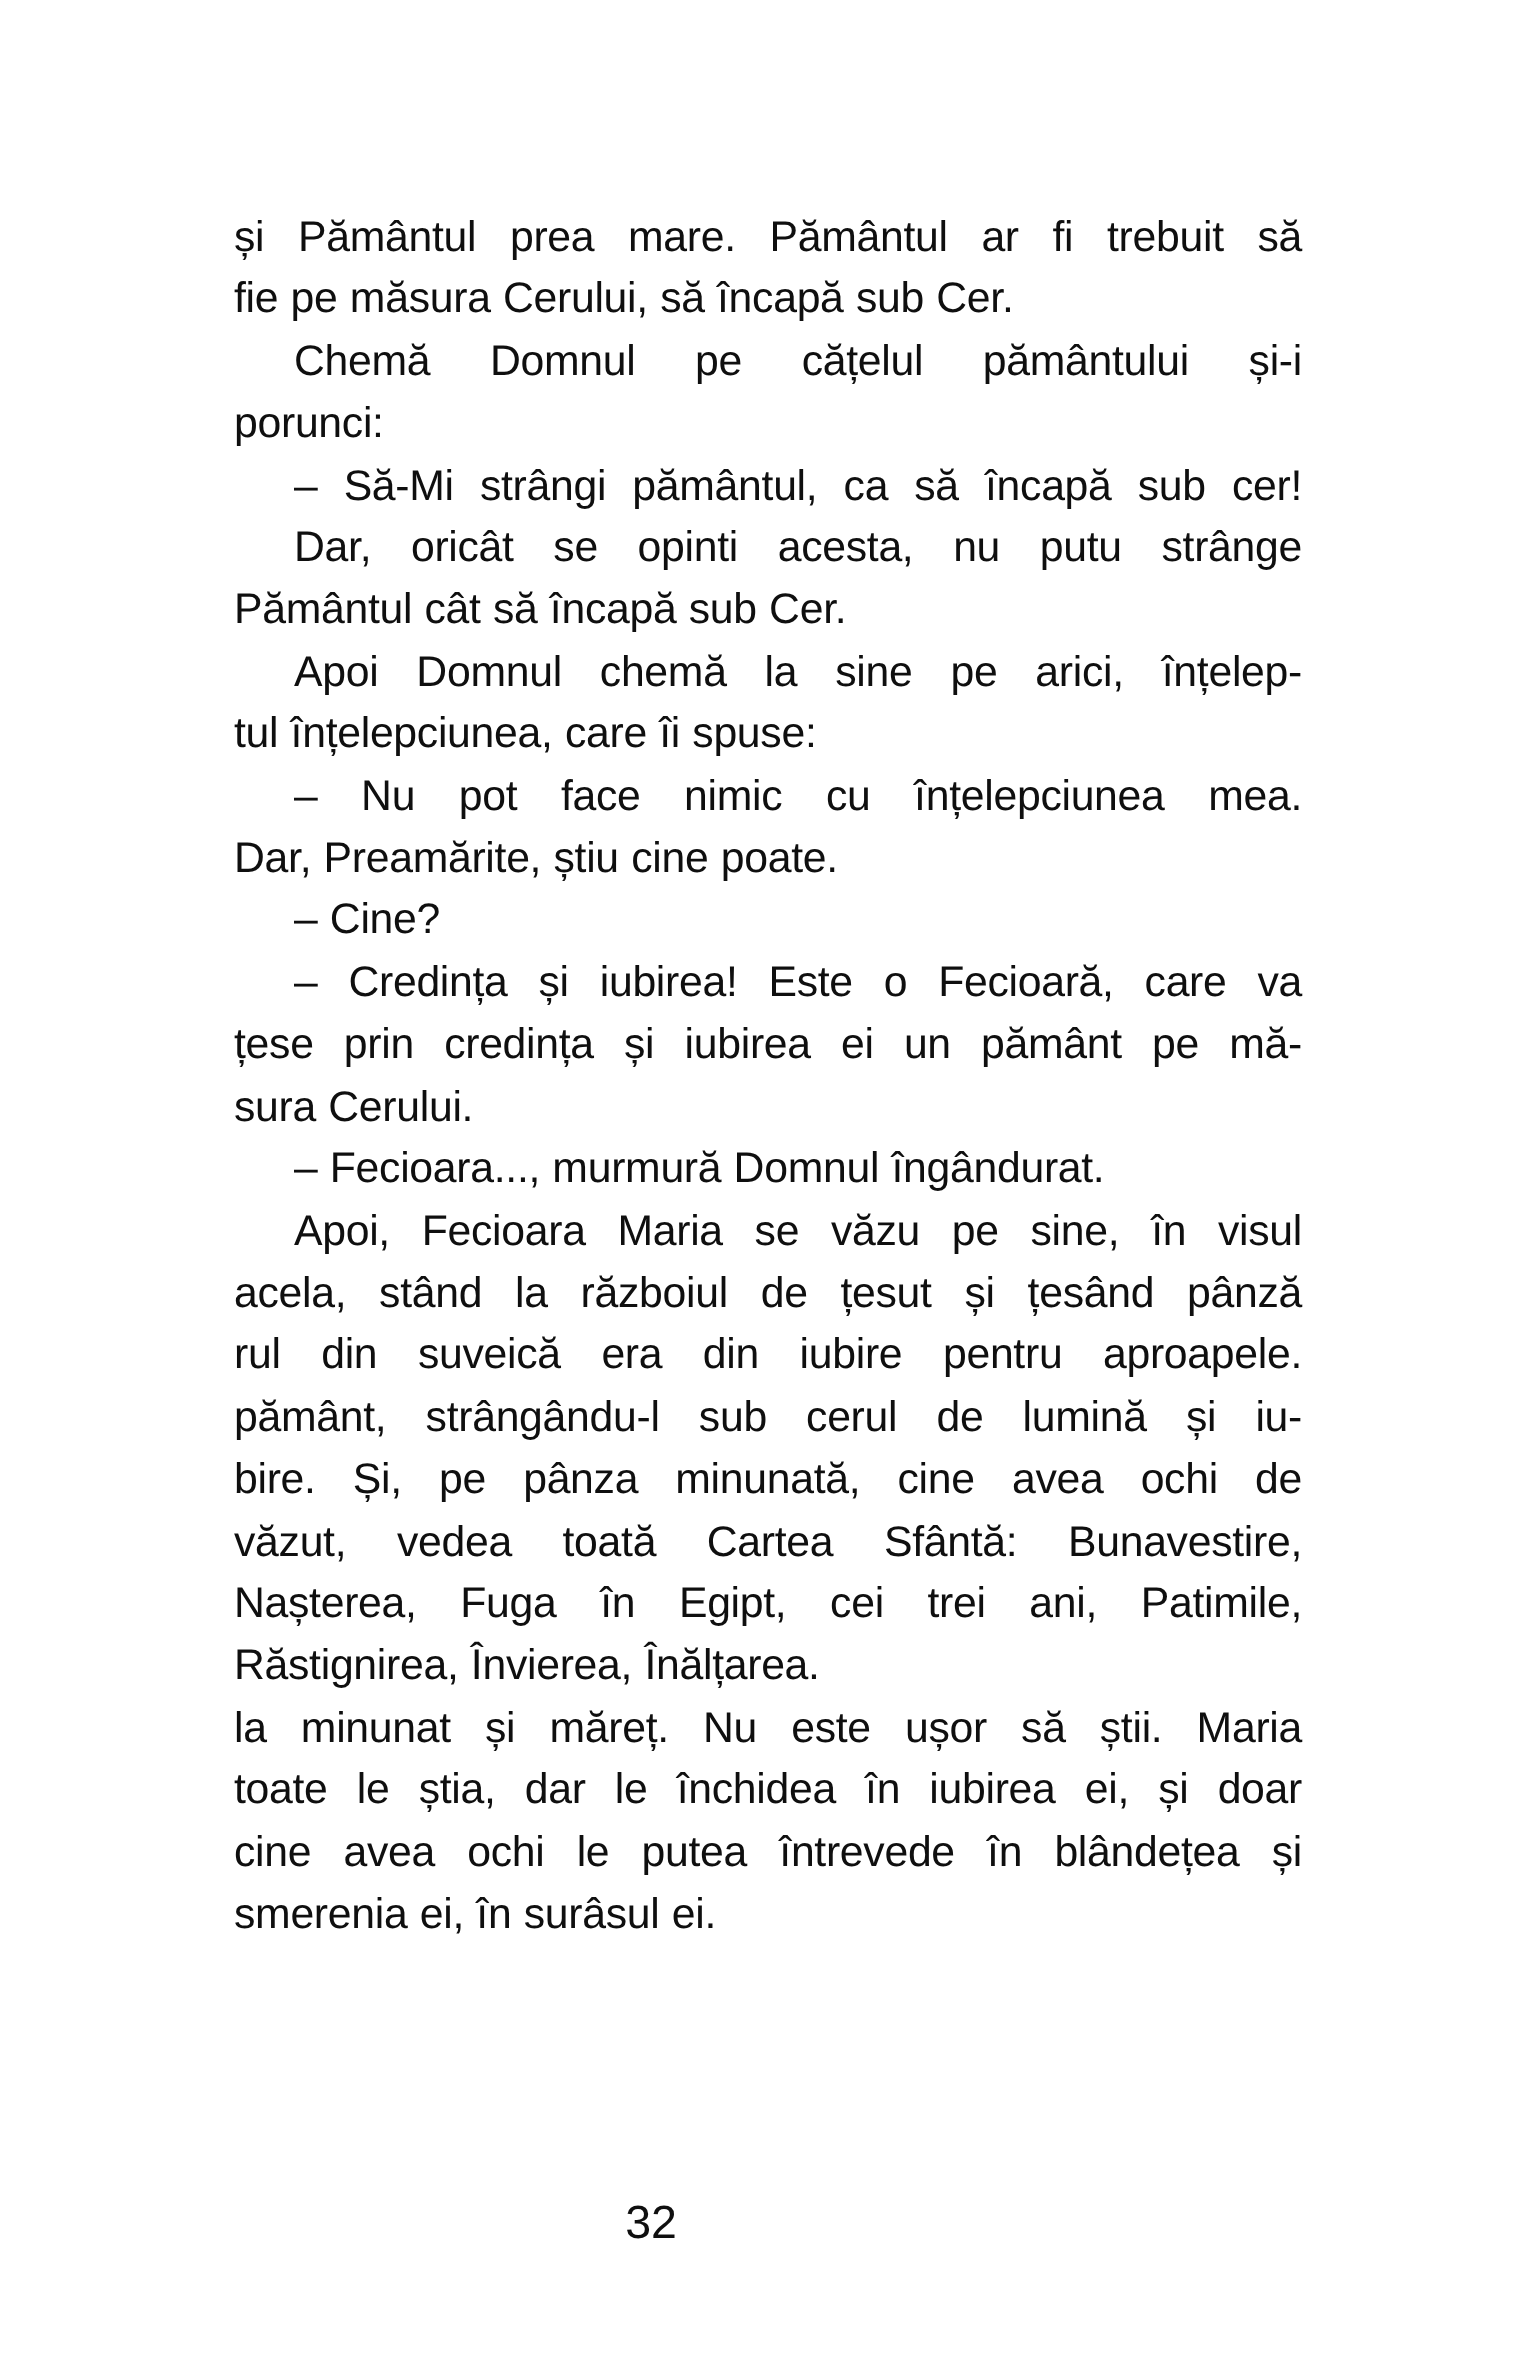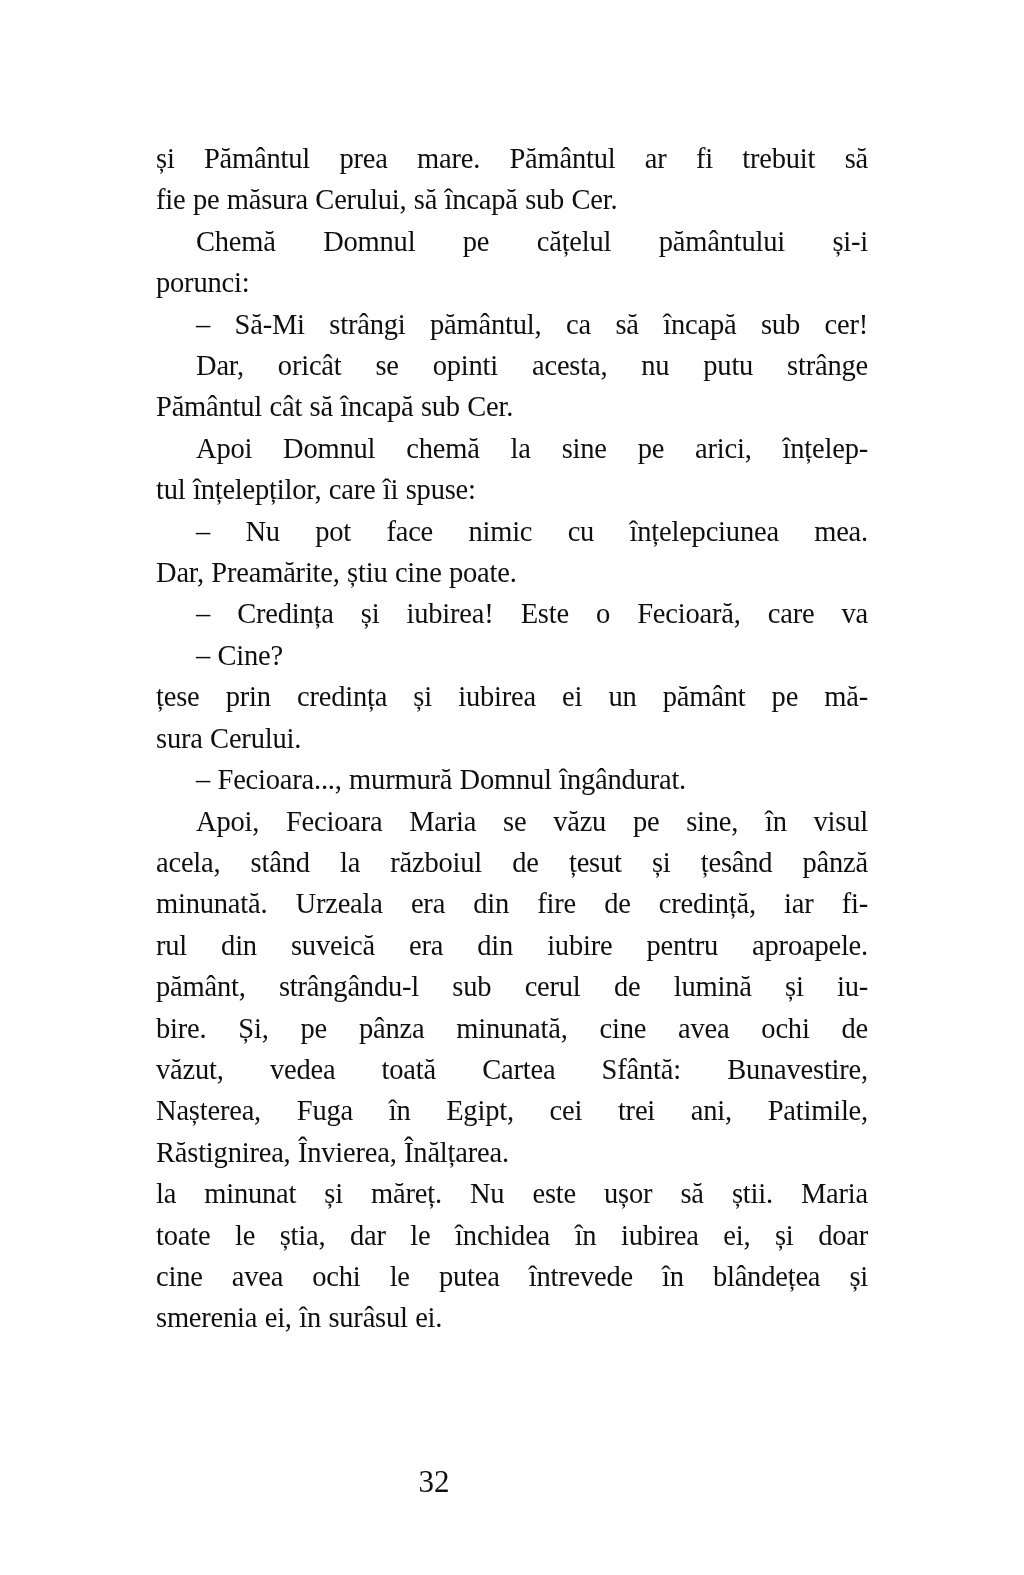--- a/index.html
+++ b/index.html
@@ -7,21 +7,21 @@
     padding: 0;
     background: #e8e8e8;
   }
   .page {
     position: relative;
     width: 1024px;
     height: 1575px;
     margin: 0 auto;
     background: #ffffff;
     overflow: hidden;
-    font-family: Liberation Serif, serif;
+    font-family: Liberation Sans, sans-serif;
     color: #0f0f0f;
   }
   .text-block {
     position: absolute;
     left: 156px;
     top: 138px;
     width: 712px;
   }
   .text-line {
     font-size: 28.5px;
@@ -55,31 +55,30 @@
 <div class="page">
   <div class="text-block">
       <div class="text-line justify">și Pământul prea mare. Pământul ar fi trebuit să</div>
       <div class="text-line">fie pe măsura Cerului, să încapă sub Cer.</div>
       <div class="text-line indent justify">Chemă Domnul pe cățelul pământului și-i</div>
       <div class="text-line">porunci:</div>
       <div class="text-line indent justify">– Să-Mi strângi pământul, ca să încapă sub cer!</div>
       <div class="text-line indent justify">Dar, oricât se opinti acesta, nu putu strânge</div>
       <div class="text-line">Pământul cât să încapă sub Cer.</div>
       <div class="text-line indent justify">Apoi Domnul chemă la sine pe arici, înțelep-</div>
-      <div class="text-line">tul înțelepților, care îi spuse:</div>
+      <div class="text-line">tul înțelepciunea, care îi spuse:</div>
       <div class="text-line indent justify">– Nu pot face nimic cu înțelepciunea mea.</div>
       <div class="text-line">Dar, Preamărite, știu cine poate.</div>
+      <div class="text-line indent">– Cine?</div>
       <div class="text-line indent justify">– Credința și iubirea! Este o Fecioară, care va</div>
-      <div class="text-line indent">– Cine?</div>
       <div class="text-line justify">țese prin credința și iubirea ei un pământ pe mă-</div>
       <div class="text-line">sura Cerului.</div>
       <div class="text-line indent">– Fecioara..., murmură Domnul îngândurat.</div>
       <div class="text-line indent justify">Apoi, Fecioara Maria se văzu pe sine, în visul</div>
       <div class="text-line justify">acela, stând la războiul de țesut și țesând pânză</div>
-      <div class="text-line justify">minunată. Urzeala era din fire de credință, iar fi-</div>
       <div class="text-line justify">rul din suveică era din iubire pentru aproapele.</div>
       <div class="text-line justify">pământ, strângându-l sub cerul de lumină și iu-</div>
       <div class="text-line justify">bire. Și, pe pânza minunată, cine avea ochi de</div>
       <div class="text-line justify">văzut, vedea toată Cartea Sfântă: Bunavestire,</div>
       <div class="text-line justify">Nașterea, Fuga în Egipt, cei trei ani, Patimile,</div>
       <div class="text-line">Răstignirea, Învierea, Înălțarea.</div>
       <div class="text-line justify">la minunat și măreț. Nu este ușor să știi. Maria</div>
       <div class="text-line justify">toate le știa, dar le închidea în iubirea ei, și doar</div>
       <div class="text-line justify">cine avea ochi le putea întrevede în blândețea și</div>
       <div class="text-line">smerenia ei, în surâsul ei.</div>

